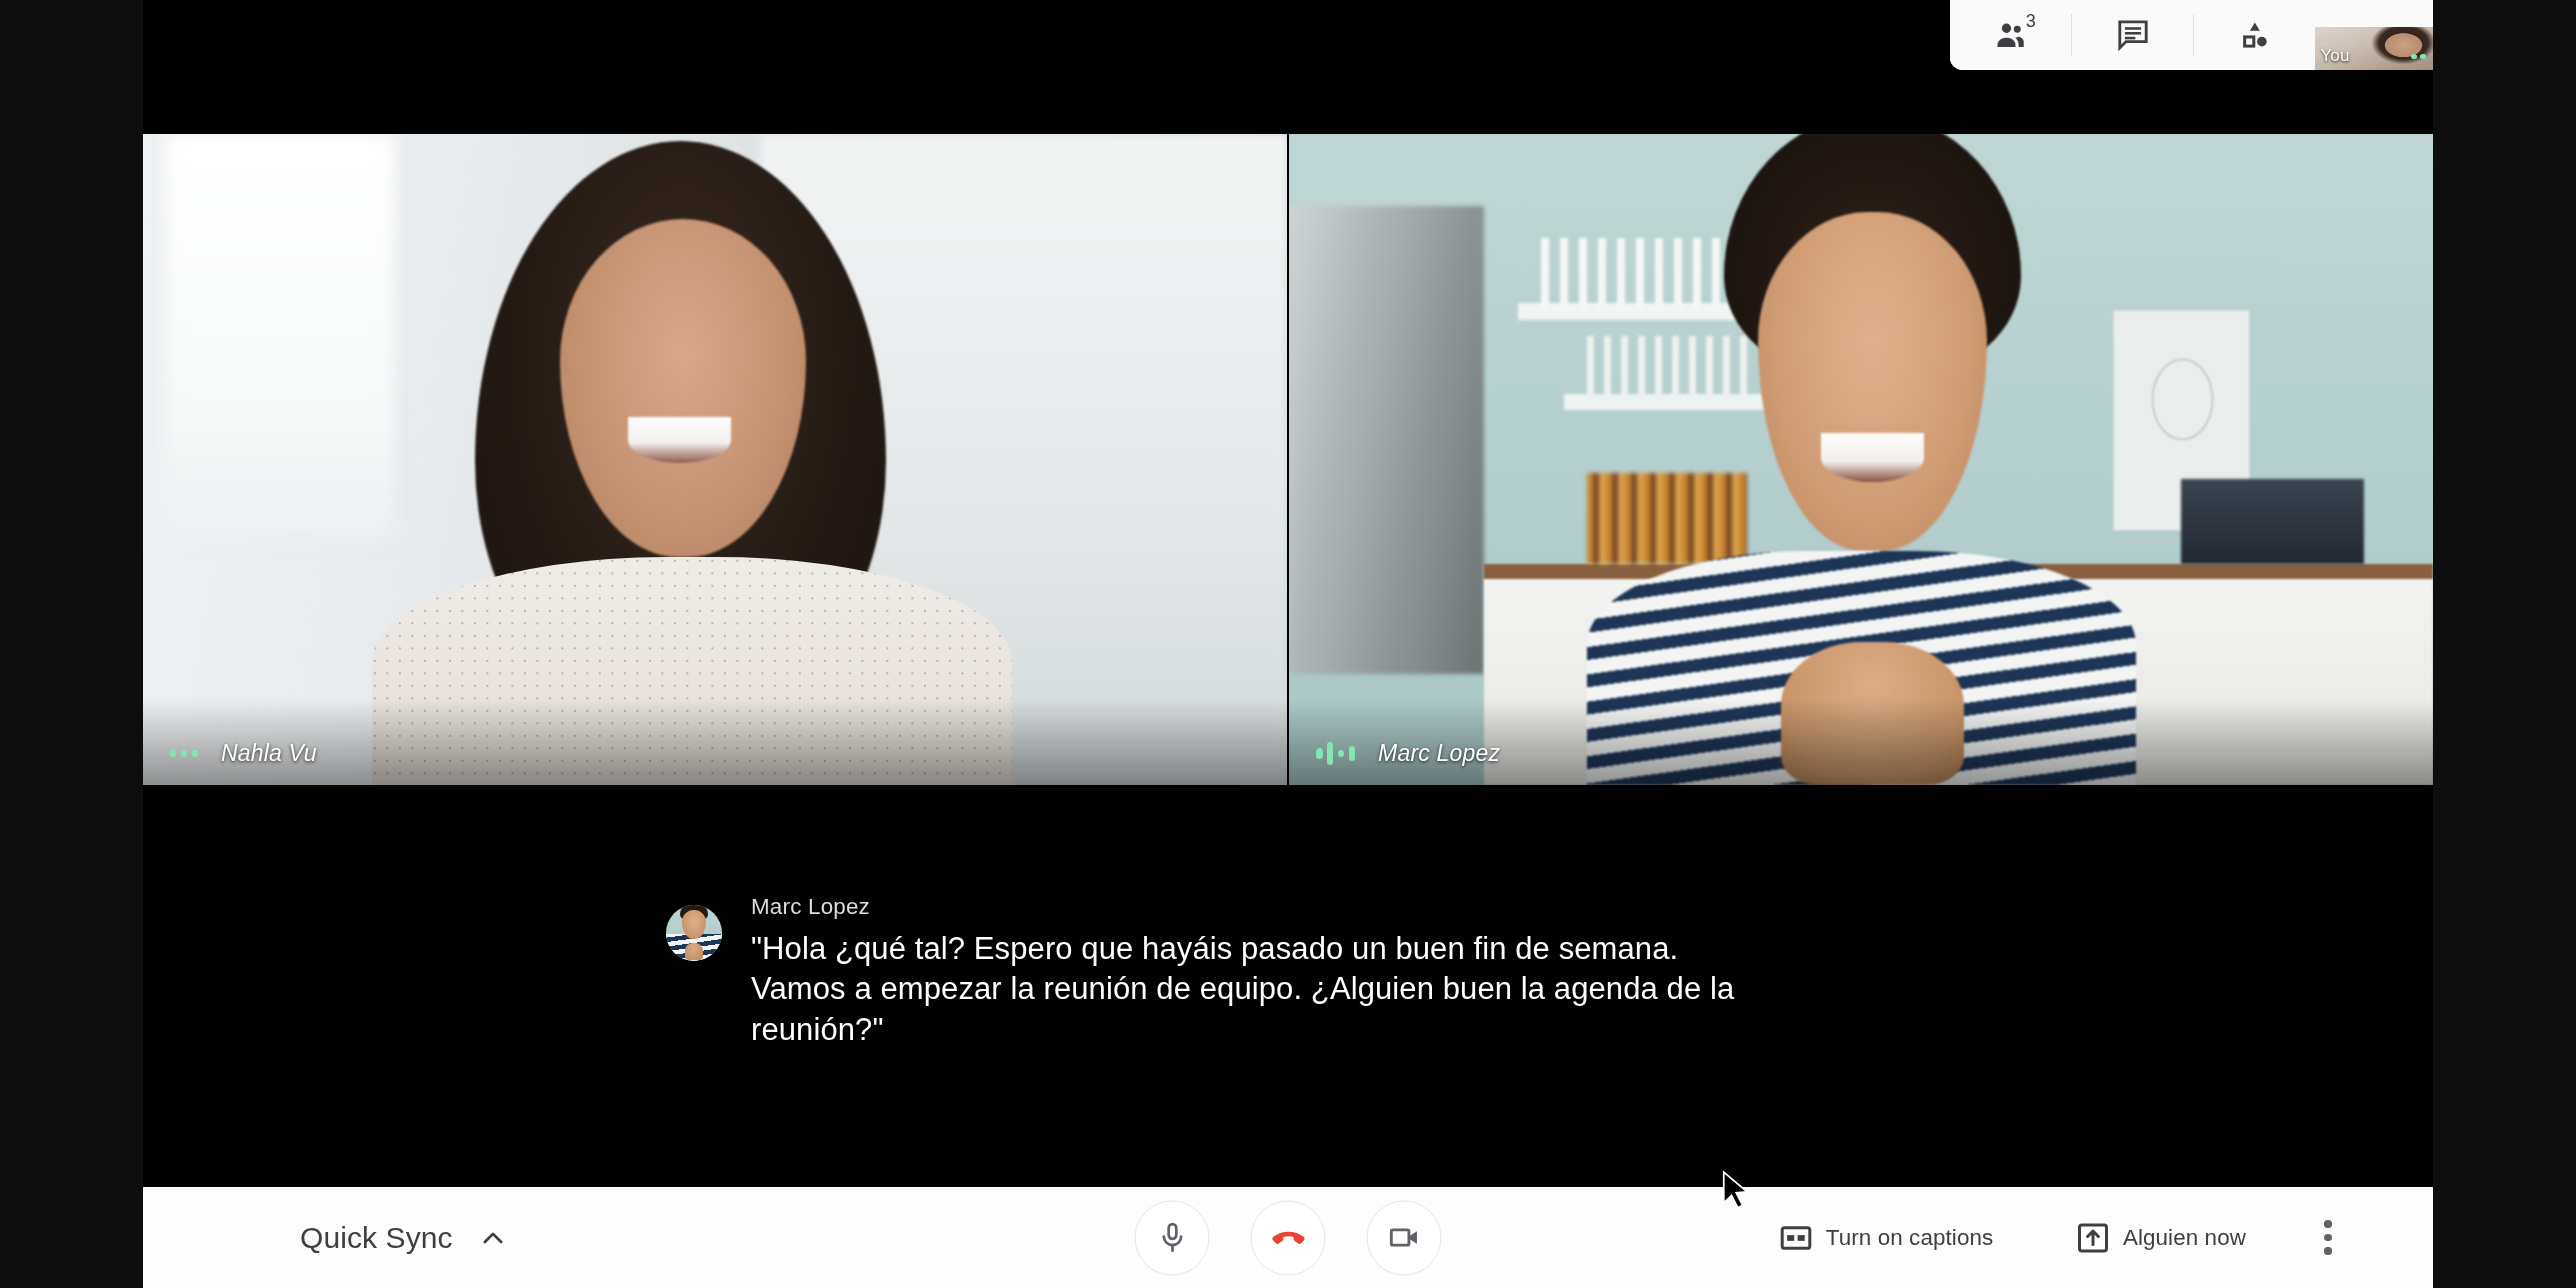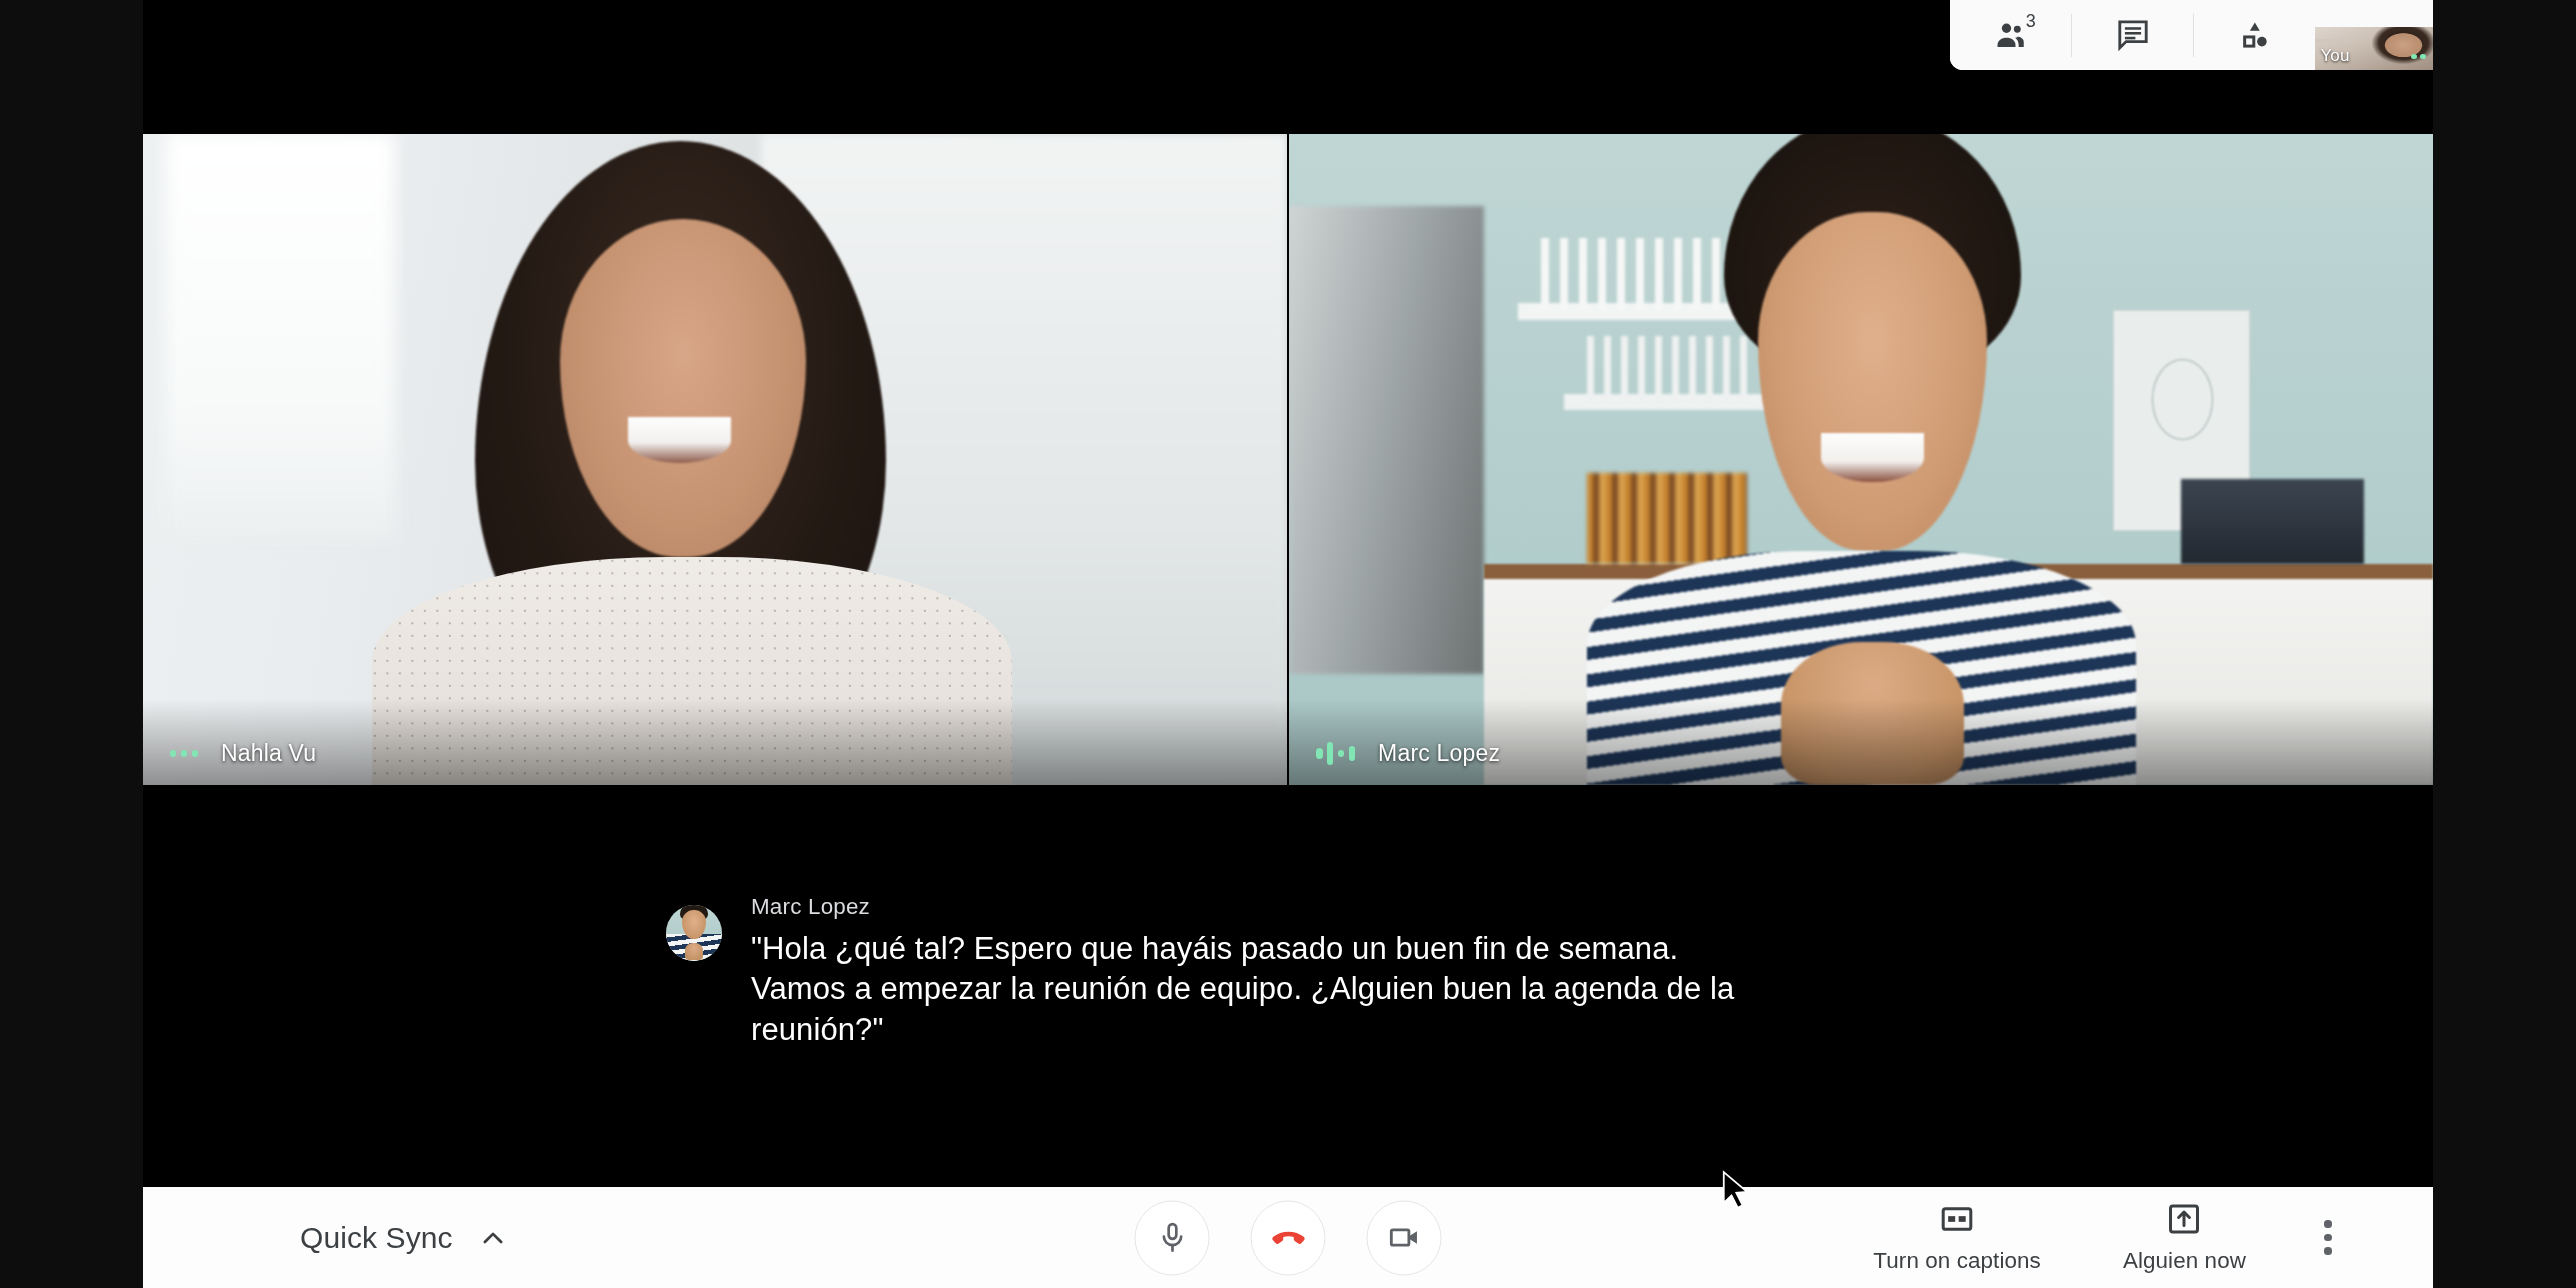--- a/index.html
+++ b/index.html
@@ -171,21 +171,21 @@
     filter:blur(1.1px);
   }
 
   
   .tile-scrim {
     position:absolute; left:0; right:0; bottom:0; height:86px;
     background:linear-gradient(180deg,rgba(0,0,0,0) 0%,rgba(0,0,0,.40) 100%);
   }
   .tile-label {
     position:absolute; left:27px; bottom:18px;
-    display:flex; align-items:center; gap:23px;
+    display:flex; align-items:center; gap:23px;font-style:italic;
   }
   .tile-name {
     font-size:23px; color:#fff; letter-spacing:0.2px;
     text-shadow:0 0.9px 3.6px rgba(0,0,0,.8);
   }
   
   .mic-idle { display:flex; gap:4.5px; align-items:center; }
   .mic-idle i { width:6.3px; height:6.3px; border-radius:50%; background:#81e6b4; display:block; }
   
   .mic-active { display:flex; gap:4.5px; align-items:center; height:27px; }
@@ -255,21 +255,21 @@
     width:75px; height:75px; border-radius:50%;
     border:0.9px solid #e4e6e8; background:#fff;
     display:flex; align-items:center; justify-content:center; cursor:pointer;
   }
 
   #right-controls {
     position:absolute; right:0; top:50%; transform:translateY(-50%);
     display:flex; align-items:center;
   }
   .tool-item {
-    display:flex; flex-direction:column; align-items:center; gap:11.6px;
+    display:flex; align-items:center; gap:11.6px;
     padding:0 41px; cursor:pointer;
   }
   .tool-label { font-size:22.4px; color:#3c4043; white-space:nowrap; letter-spacing:0.1px; }
   #more-btn {
     width:82px; height:82px; display:flex; align-items:center; justify-content:center;
     flex-direction:column; gap:6.3px; cursor:pointer; margin-right:64px;
   }
   #more-btn i { width:7.2px; height:7.2px; border-radius:50%; background:#5f6368; display:block; }
 
   

